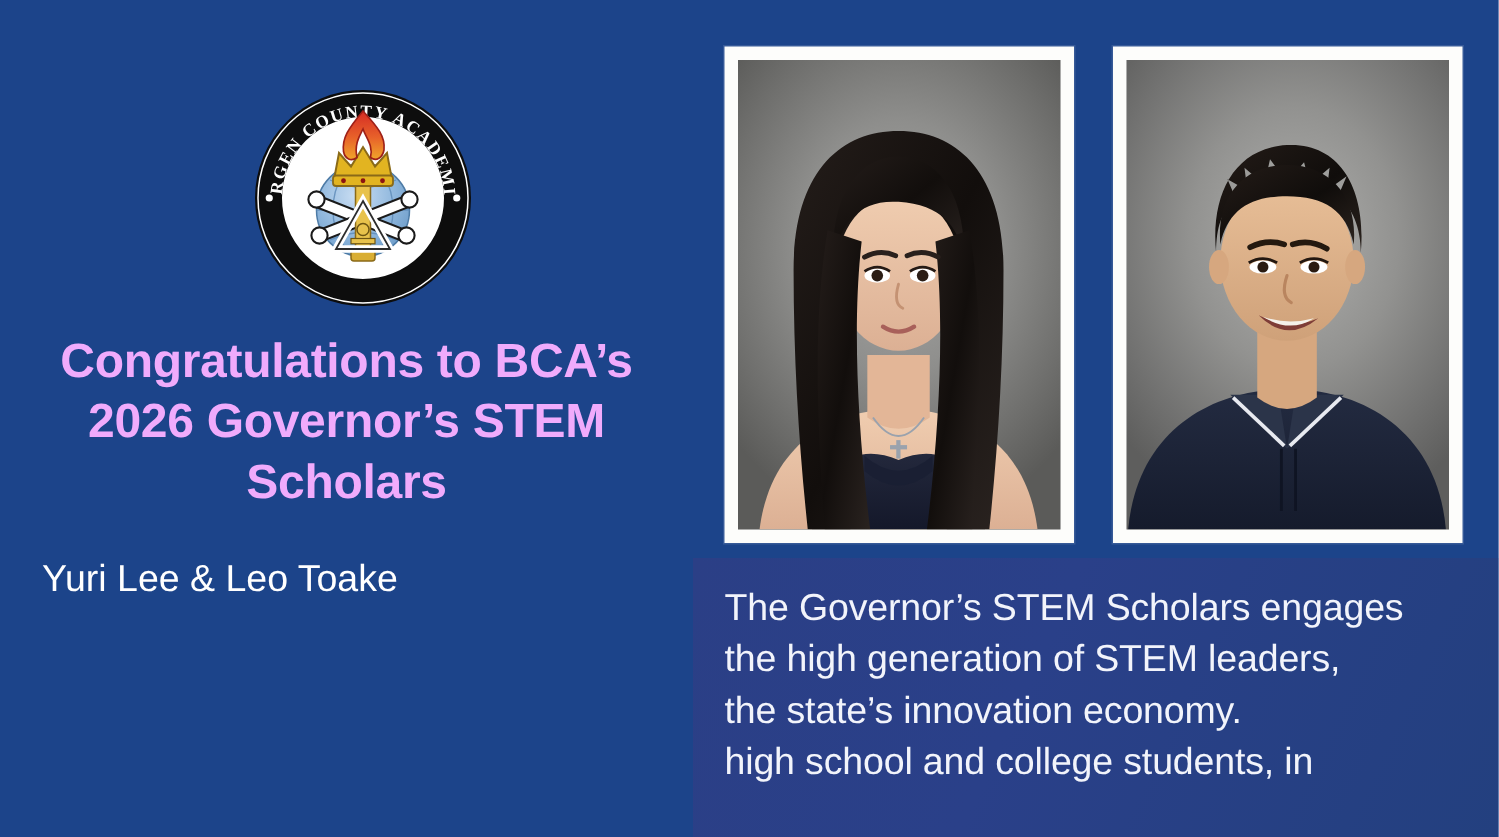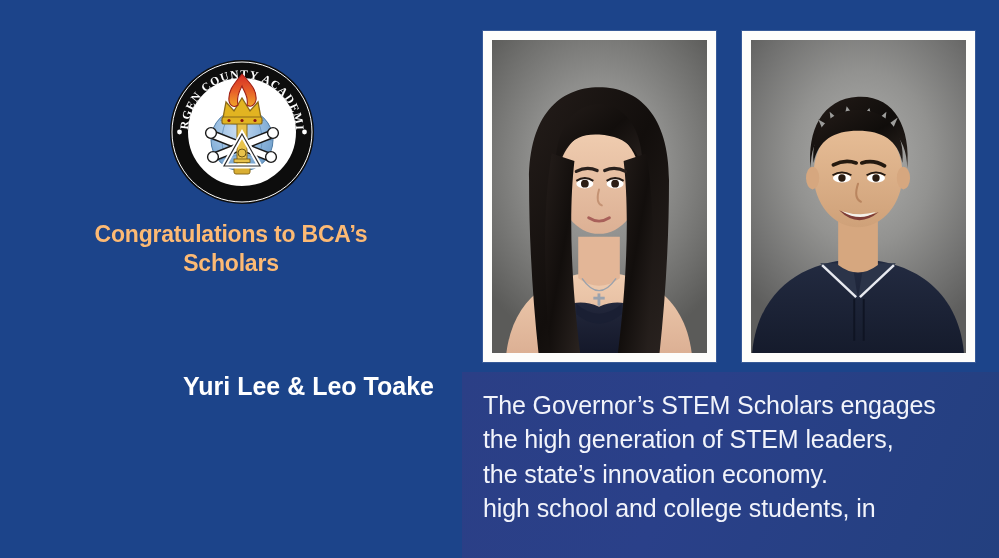--- a/index.html
+++ b/index.html
@@ -28,34 +28,34 @@
     left:168px; top:58px;
     width:148px; height:148px;
   }
   .seal-svg { display:block; width:148px; height:148px; }
 
   .headline {
     position:absolute;
     left:28px; top:220px;
     width:406px;
     text-align:center;
-    color:#fdba74;
-    font-size:23px;
+    color:#f0abfc;
+    font-size:32px;
     font-weight:bold;
     line-height:1.26;
     letter-spacing:-0.2px;
   }
   .names {
     position:absolute;
     left:28px; top:372px;
     width:406px;
-    text-align:right;
+    text-align:left;
     color:#ffffff;
     font-size:25px;
-    font-weight:bold;
+    font-weight:normal;
     letter-spacing:0px;
   }
 
   
   .photo-frame {
     position:absolute;
     background:#fdfdfb;
     padding:9px;
     box-shadow:0 0 0 1px rgba(255,255,255,0.12);
   }
@@ -161,20 +161,21 @@
 
         <path d="M74 76 L92 108 L56 108 Z" fill="none" stroke="#ffffff" stroke-width="5"></path>
         <path d="M74 76 L92 108 L56 108 Z" fill="none" stroke="#2c2c2c" stroke-width="1.2"></path>
         <circle cx="74" cy="95" r="4" fill="#e8c24b" stroke="#6e5512" stroke-width="1"></circle>
         <rect x="66" y="101" width="16" height="3.5" fill="#e8c24b" stroke="#6e5512" stroke-width="0.8"></rect>
       </svg>
     </div>
 
     <div class="headline">
       <div>Congratulations to BCA’s</div>
+      <div>2026 Governor’s STEM</div>
       <div>Scholars</div>
     </div>
 
     <div class="names">Yuri Lee &amp; Leo Toake</div>
   </div>
 
   <div class="photo-frame left">
     <div class="photo-inner">
       <div class="studio-bg"></div>
       <svg viewBox="0 0 233 331" preserveAspectRatio="xMidYMid slice" style="position:absolute;inset:0;width:100%;height:100%">

